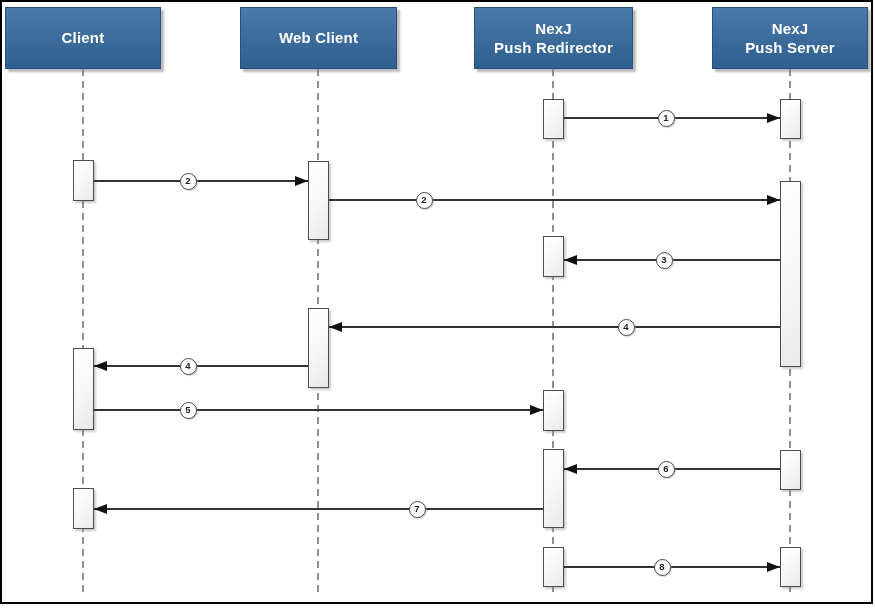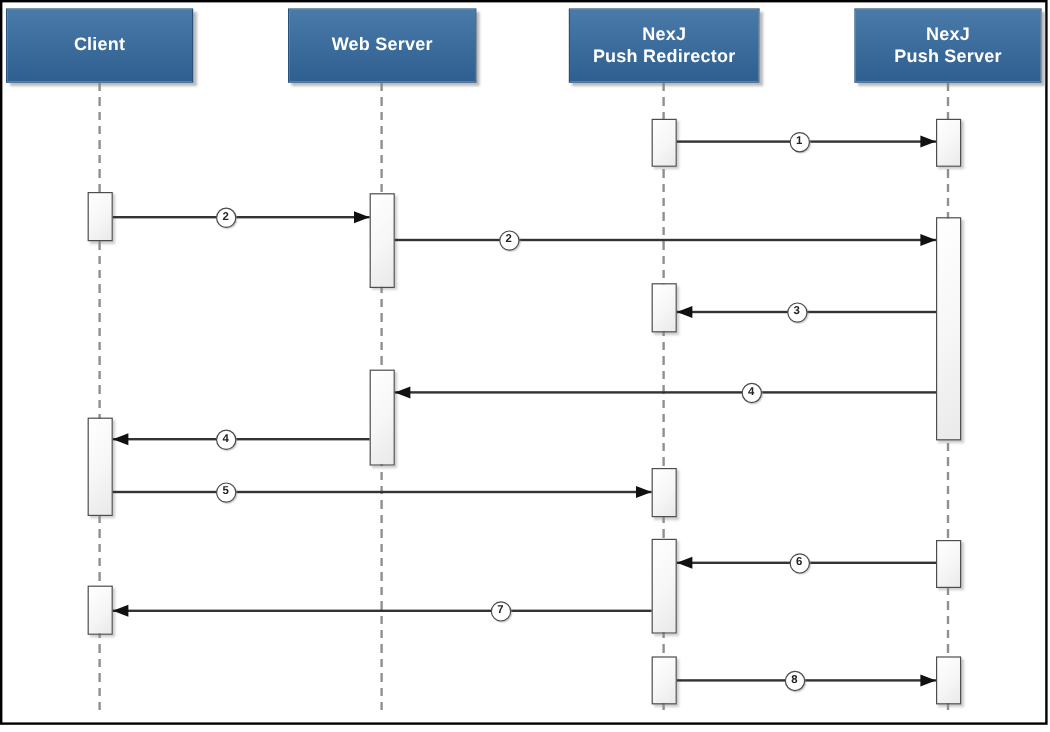--- a/index.html
+++ b/index.html
@@ -145,21 +145,21 @@
     <div class="msg-label" style="left: 653.5px; top: 558.5px;">
       <span>8</span>
     </div>
   </div>
     </div>
   <div class="layer" id="actors-layer">
       <div class="actor" style="left: 5px; top: 7px; width: 156px; height: 62px;">
     <span class="actor-label">Client</span>
   </div>
       <div class="actor" style="left: 240px; top: 7px; width: 157px; height: 62px;">
-    <span class="actor-label">Web Server</span>
+    <span class="actor-label">Web Client</span>
   </div>
       <div class="actor" style="left: 474px; top: 7px; width: 159px; height: 62px;">
     <span class="actor-label">NexJ
 Push Redirector</span>
   </div>
       <div class="actor" style="left: 712px; top: 7px; width: 156px; height: 62px;">
     <span class="actor-label">NexJ
 Push Server</span>
   </div>
     </div>

